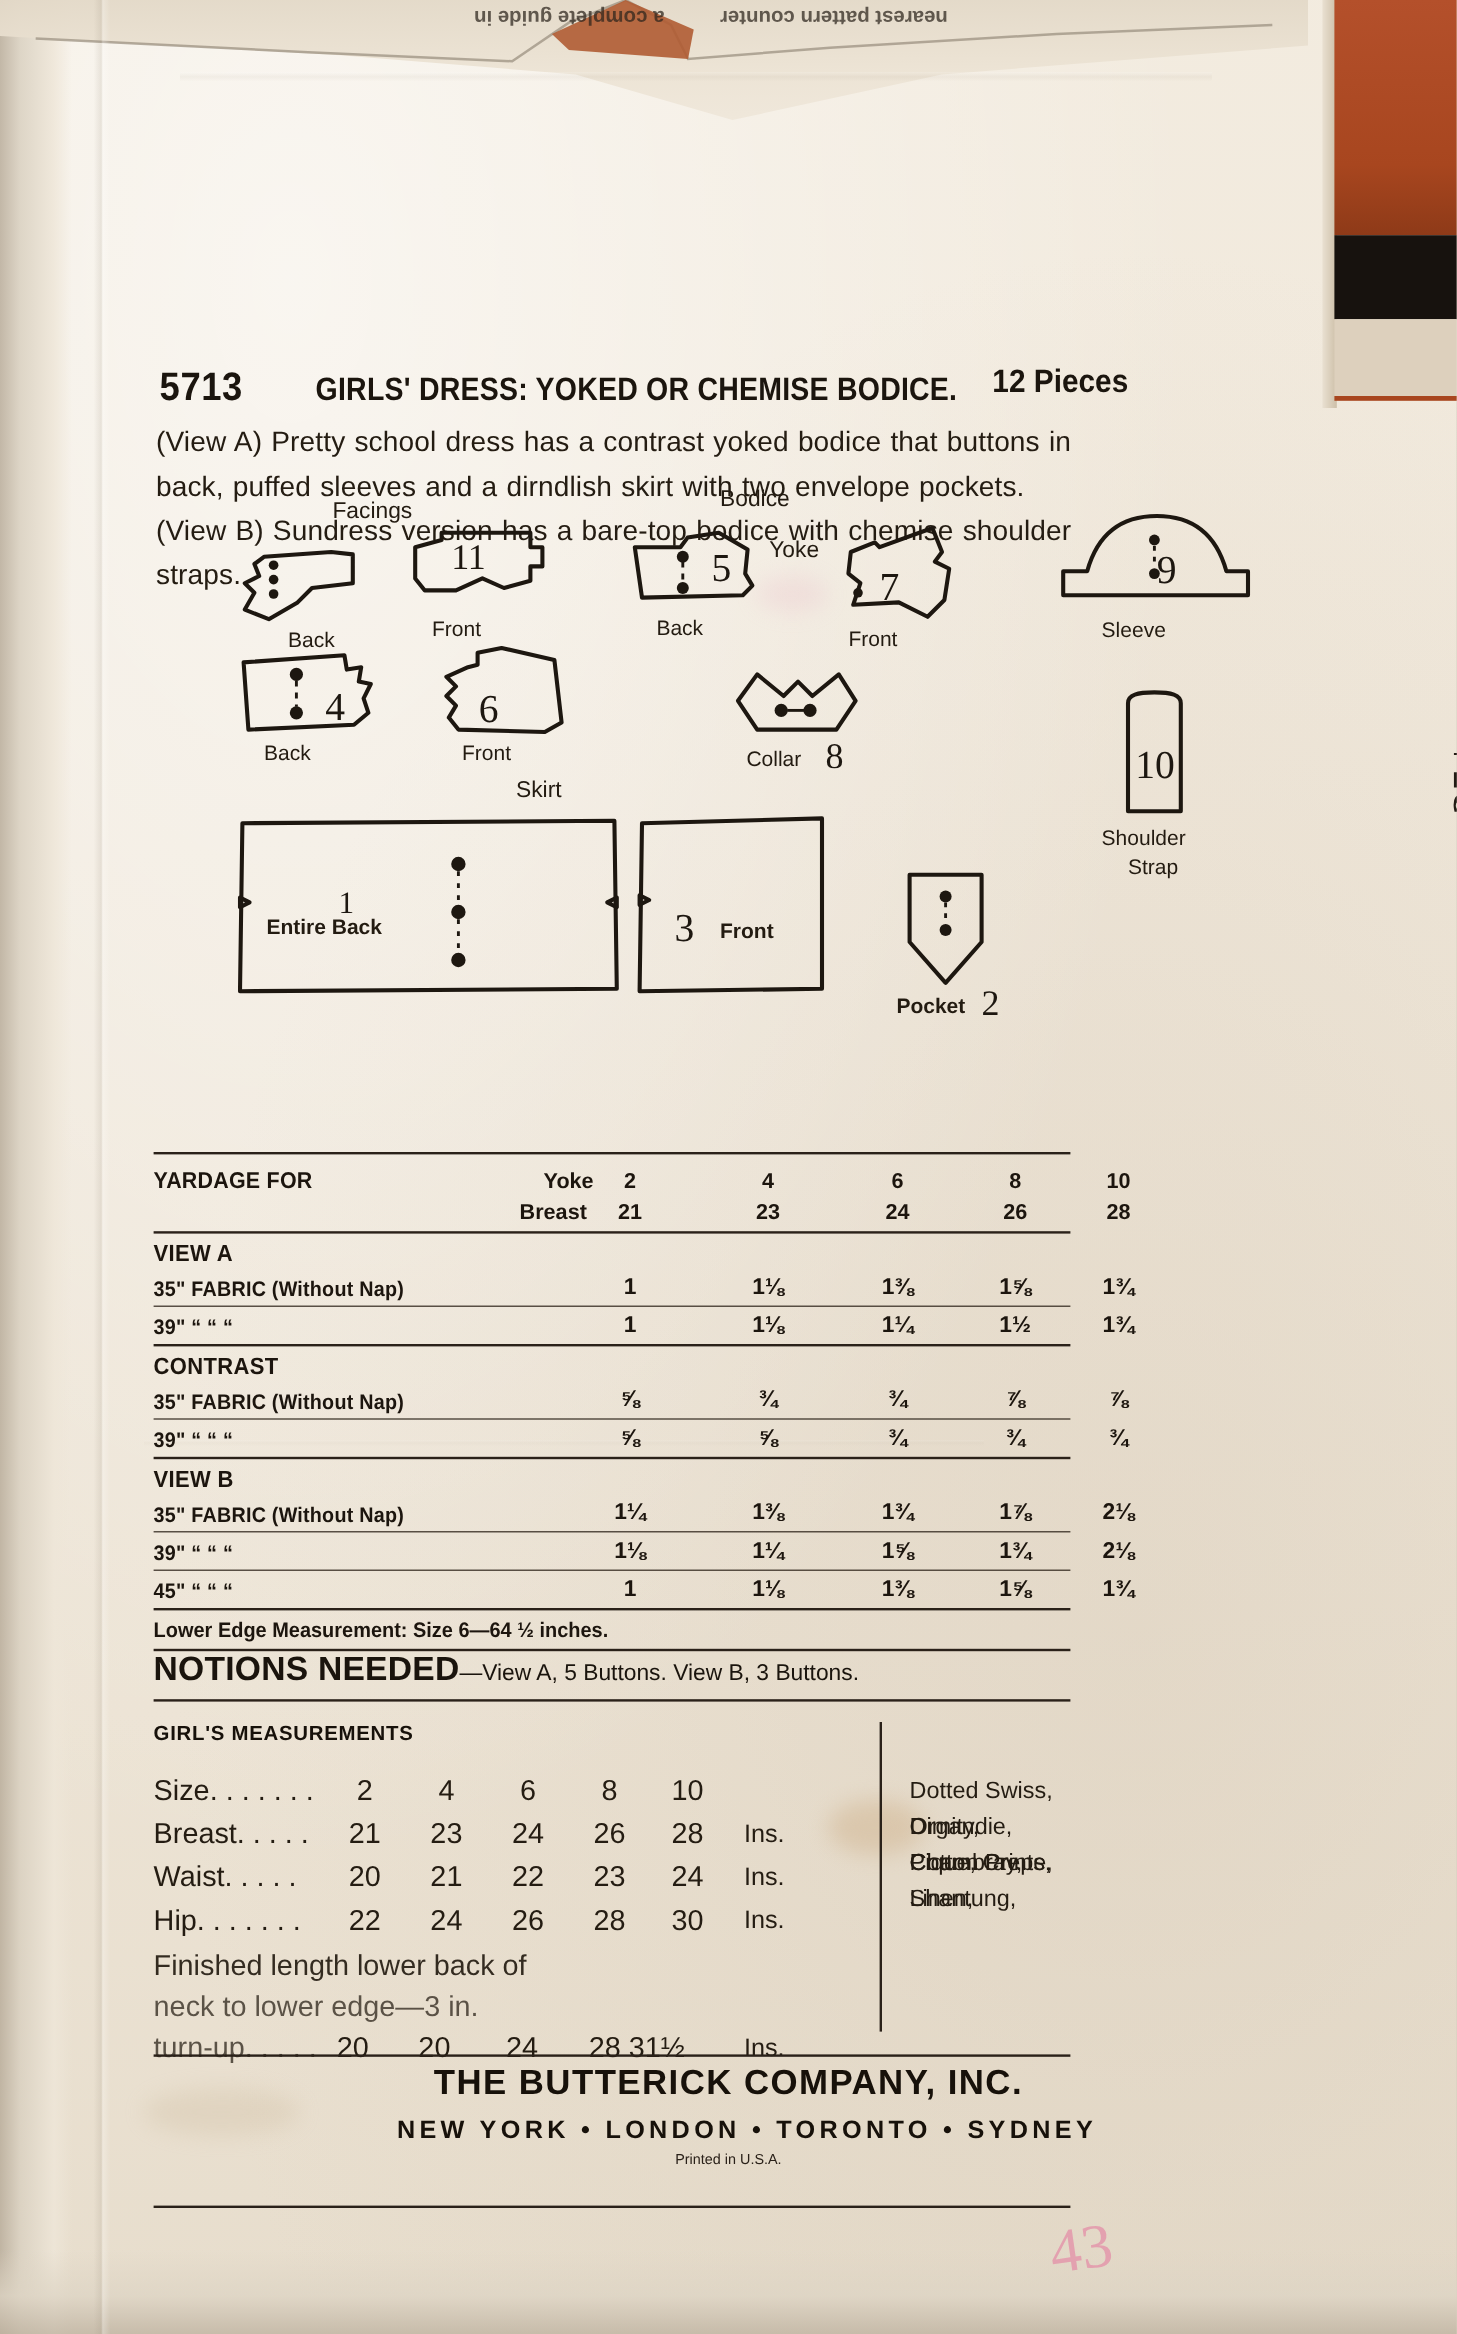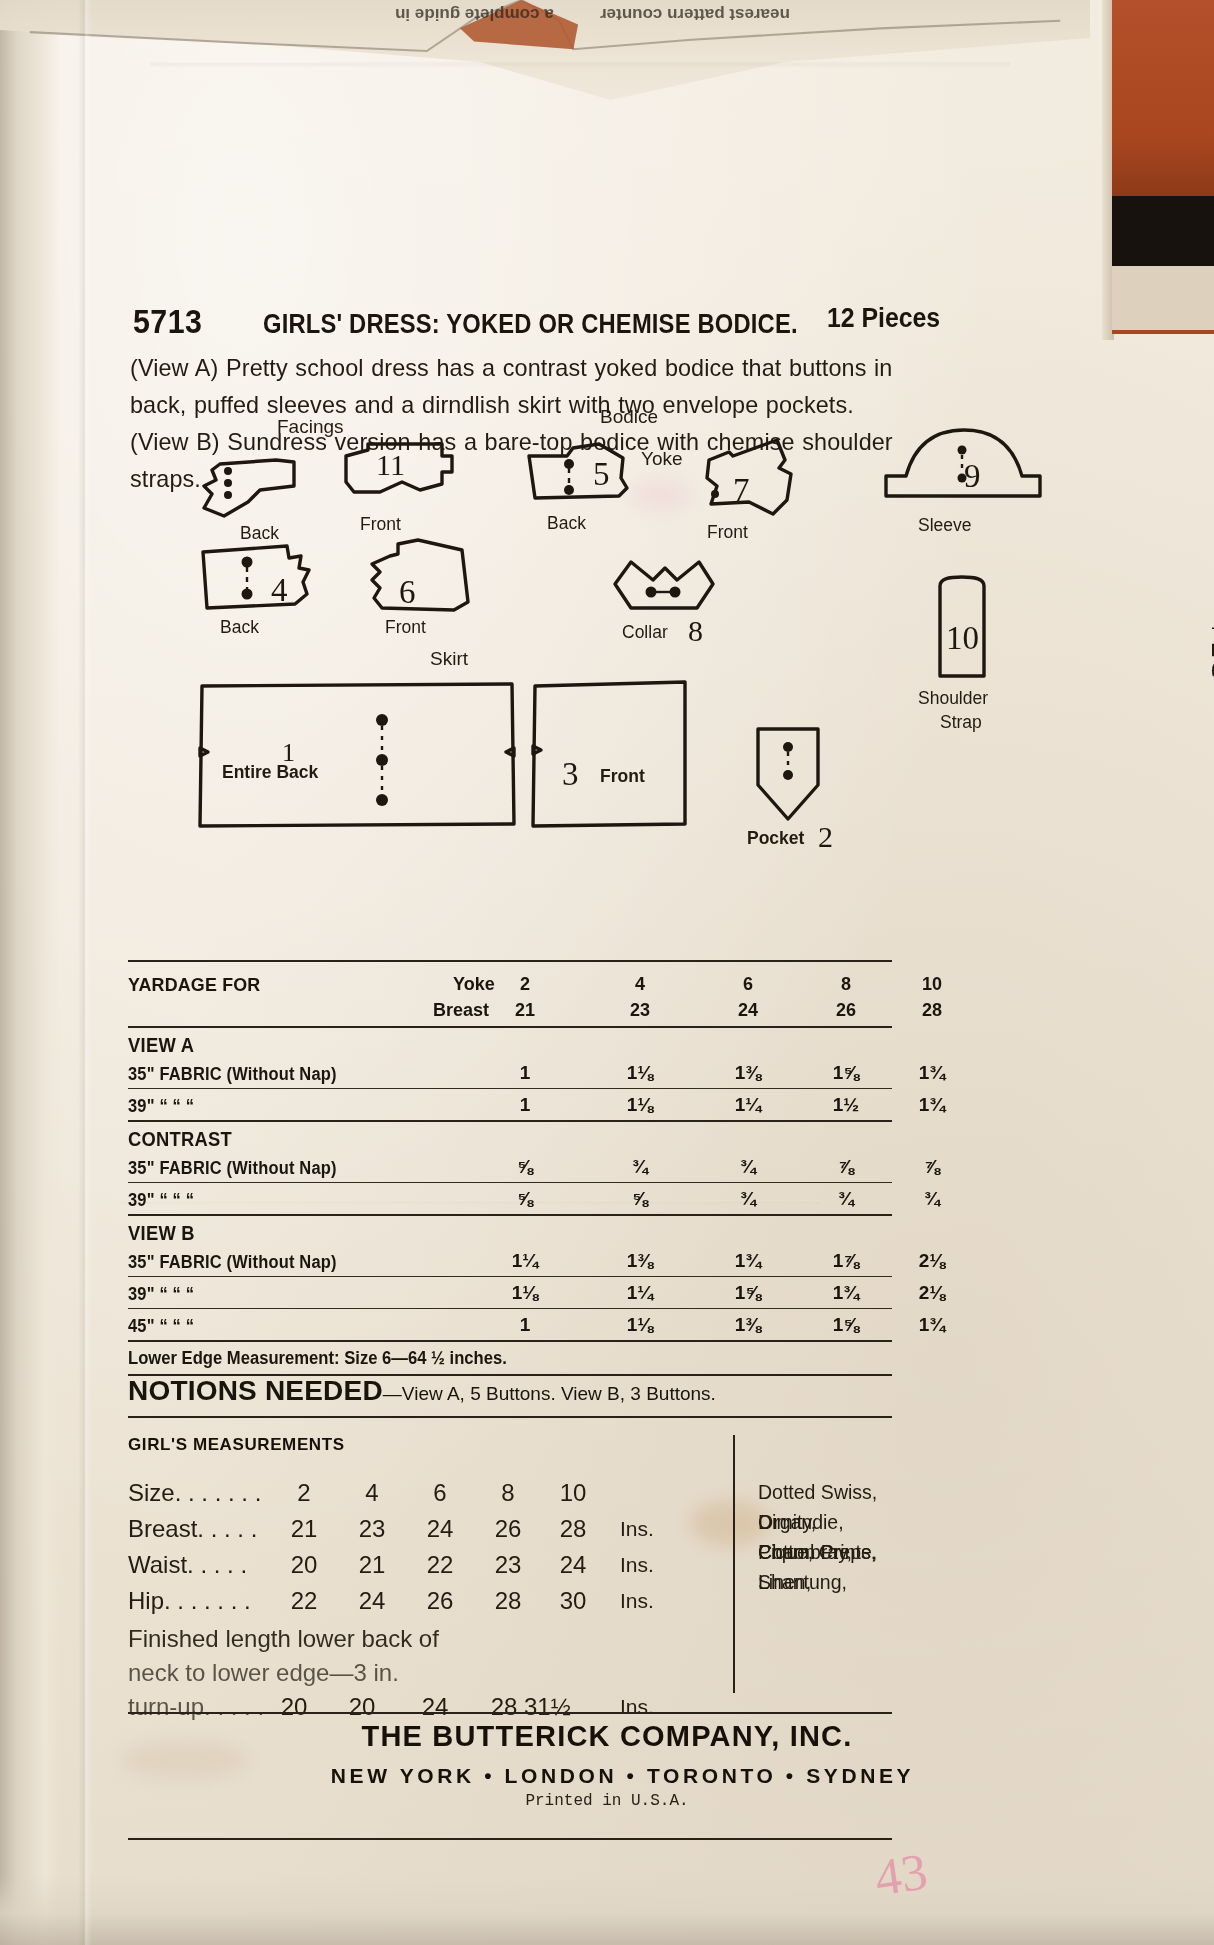--- a/index.html
+++ b/index.html
@@ -176,21 +176,21 @@
   #footer{position:absolute;left:0;top:1720px;width:1214px;text-align:center;}
   .company{
     font-family:"Liberation Sans", sans-serif;font-weight:bold;
     font-size:29px;letter-spacing:1.2px;color:#17110a;
   }
   .cities{
     font-family:"Liberation Sans", sans-serif;font-weight:bold;
     font-size:21px;letter-spacing:3.6px;color:#17110a;margin-top:11px;padding-left:31px;
   }
   .printed{
-    font-family:Liberation Mono, monospace;font-size:16px;color:#2a2119;margin-top:4px;
+    font-family:Liberation Sans, sans-serif;font-size:12px;color:#2a2119;margin-top:4px;
   }
   .frule{position:absolute;background:#2a2119;height:1.6px;}
 
   .pencil{
     position:absolute;left:875px;top:1845px;
     font-family:"Liberation Serif", serif;font-size:52px;color:#e48fa8;
     transform:rotate(-8deg);opacity:.75;
   }
 </style>
 </head>

